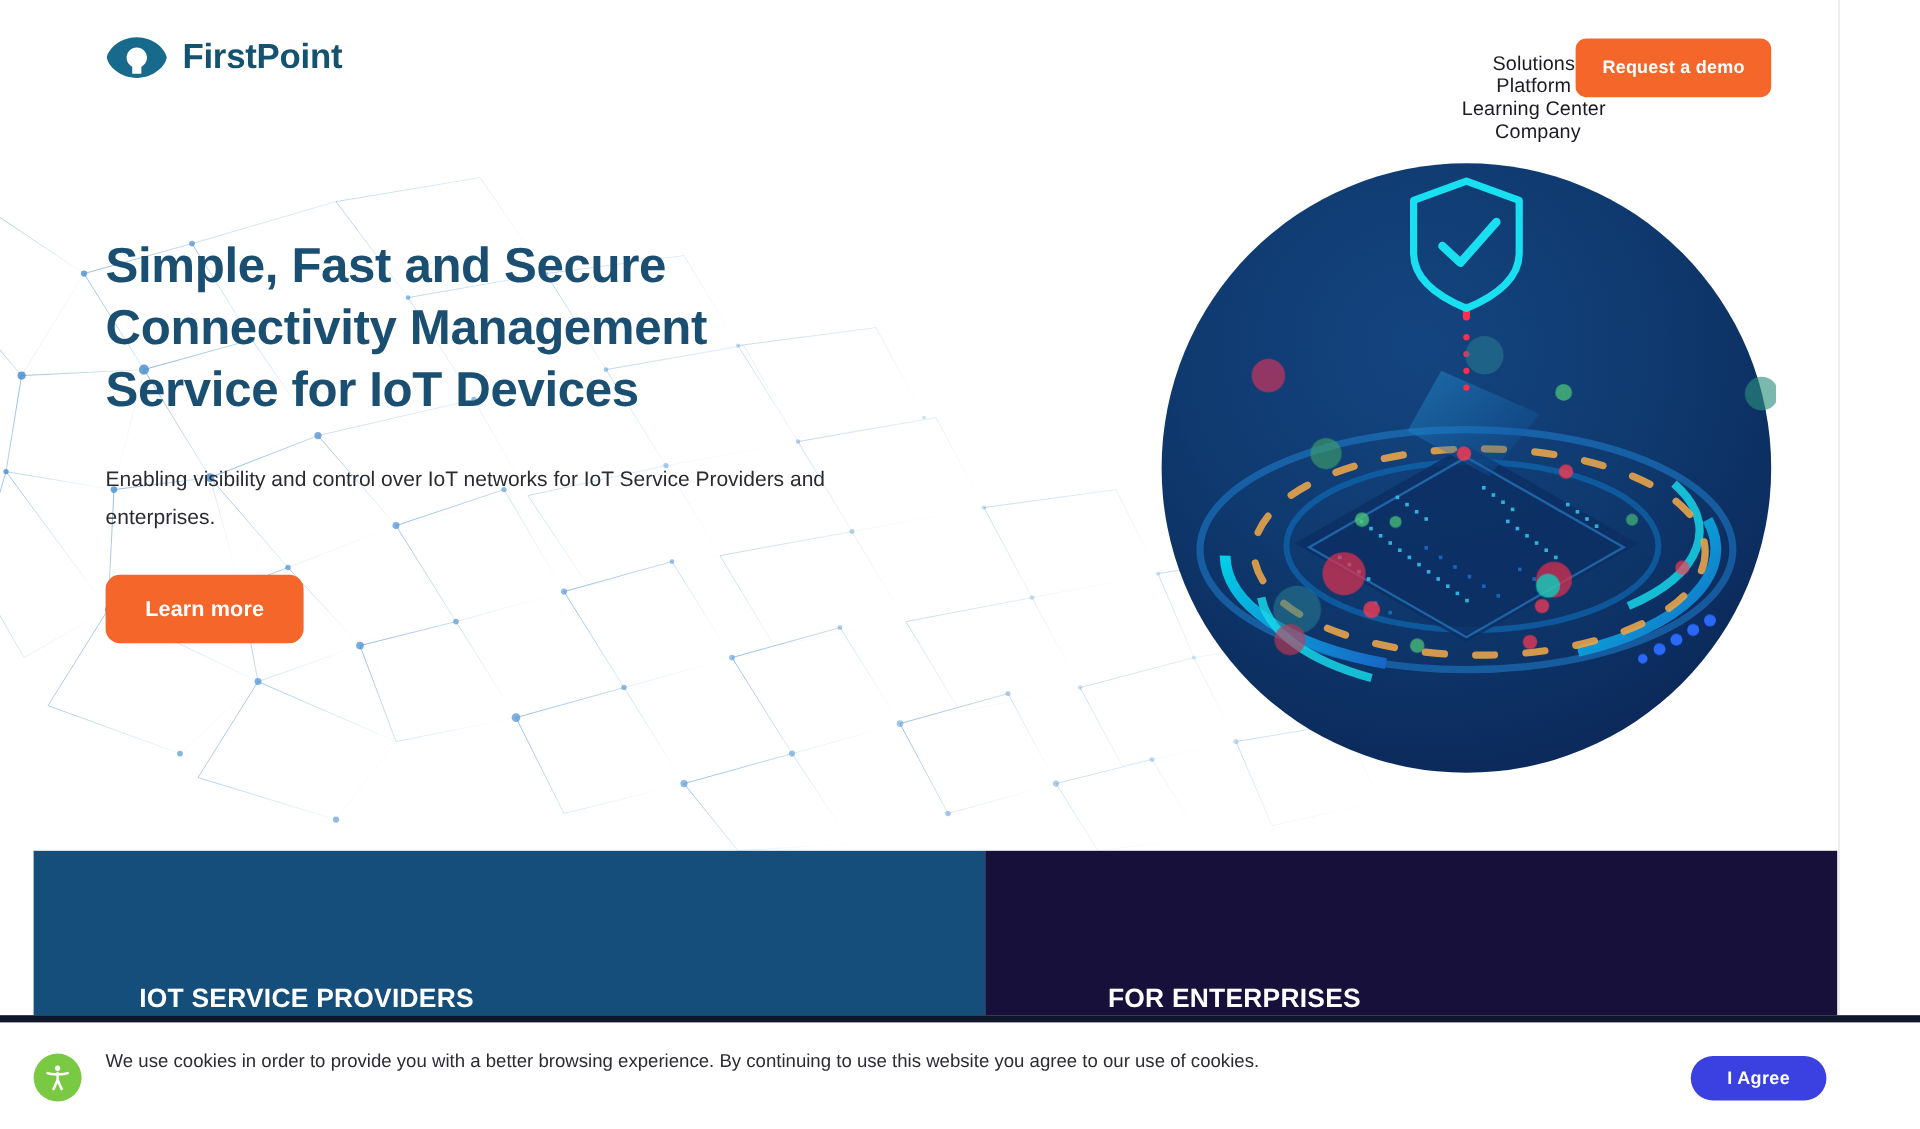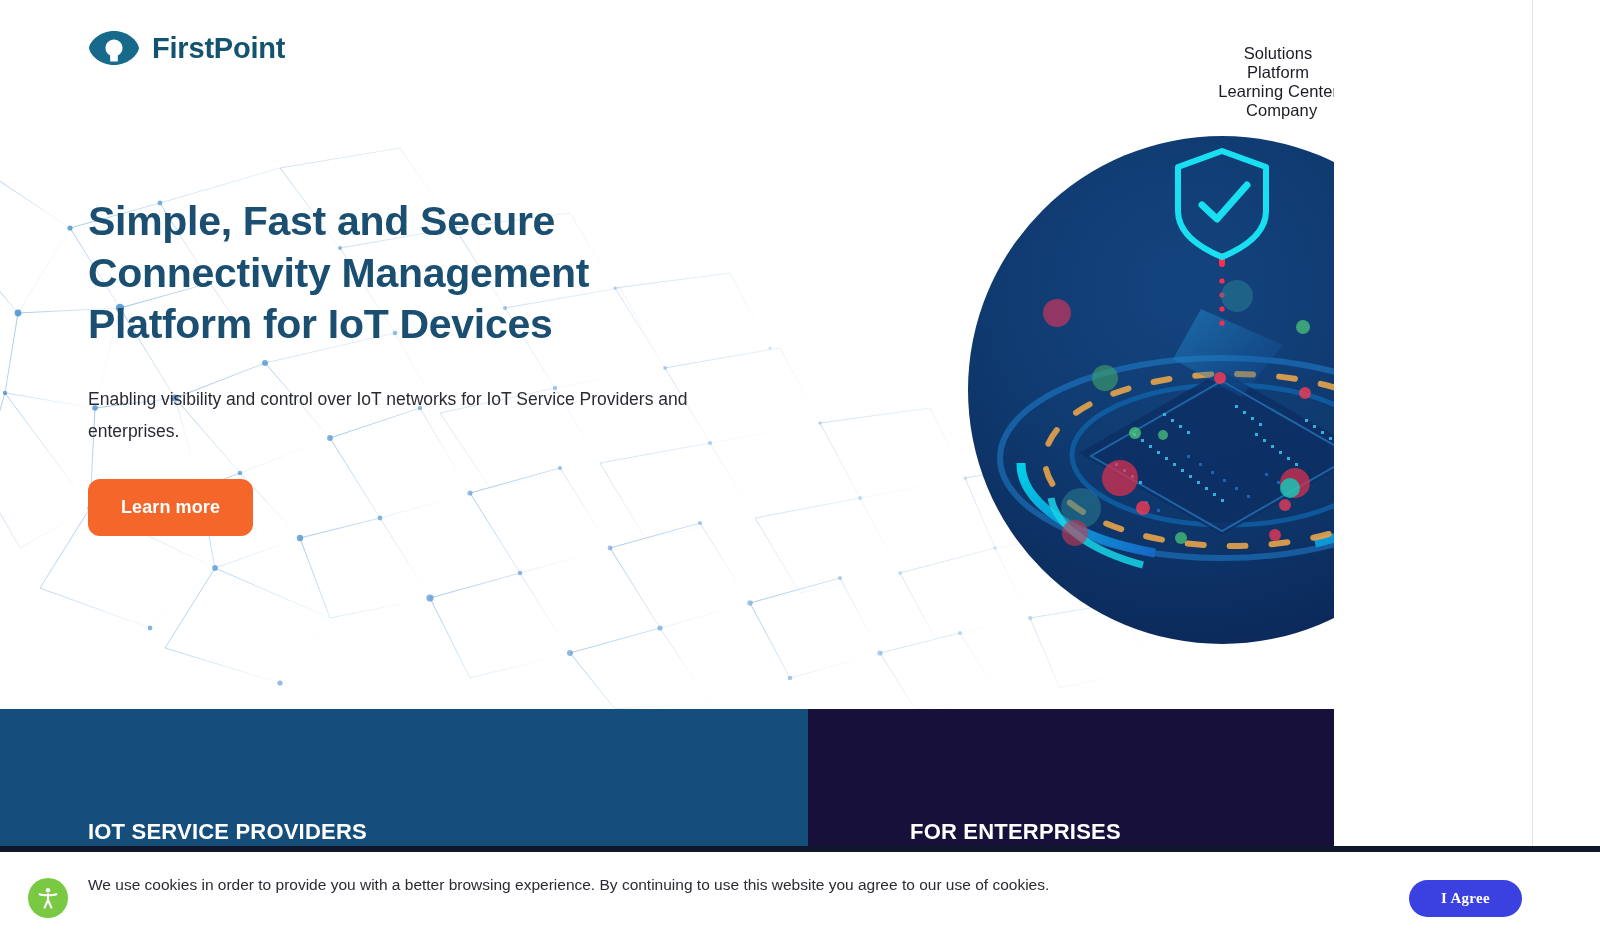--- a/index.html
+++ b/index.html
@@ -13,21 +13,21 @@
     position:relative;
     width:1600px; height:941px;
     background:#ffffff;
     overflow:hidden;
   }
 
   
   .site {
     position:absolute;
     left:0; top:0;
-    width:1334px; height:941px;
+    width:1531px; height:941px;
     background:#ffffff;
     overflow:hidden;
   }
   .frame-edge {
     position:absolute;
     left:1532px; top:0;
     width:1px; height:941px;
     background:#e3e3e3;
   }
 
@@ -140,20 +140,21 @@
     z-index:4;
   }
 
   
   .panels {
     position:absolute;
     left:0; top:709px;
     width:1533px; height:232px;
     display:flex;
     z-index:10;
+    padding-left:28px;
   }
   .panel {
     height:232px;
     position:relative;
   }
   .panel-left  { width:808px; background:#154e7a; }
   .panel-right { width:725px; background:#17103a; }
   .panel-title {
     position:absolute;
     bottom:96px;
@@ -199,21 +200,21 @@
   .btn-agree {
     position:absolute;
     right:78px; top:28px;
     background:#3a41e0;
     color:#ffffff;
     border:none;
     border-radius:20px;
     width:113px; height:37px;
     font-size:15px;
     font-weight:700;
-    font-family:Liberation Serif, serif;
+    font-family:Liberation Sans, sans-serif;
     letter-spacing:0.3px;
     cursor:pointer;
   }
 </style>
 </head>
 <body>
 
 <div class="page">
   <div class="site">
 
@@ -229,20 +230,21 @@
         <span class="logo-text">FirstPoint</span>
       </div>
 
       <div class="nav">
         <span class="nav-item">Solutions</span>
         <span class="nav-item">Platform</span>
         <span class="nav-item">Learning Center</span>
         <span class="nav-item">Company</span>
       </div>
 
+      <button class="btn-demo">Request a demo</button>
     </div>
 
     <div class="hero">
 
       <svg class="hero-bg" viewBox="0 0 1533 601" preserveAspectRatio="none">
         <defs>
           <linearGradient id="plexFade" x1="0" y1="0" x2="1" y2="0.55">
             <stop offset="0%" stop-color="#5b9bd5" stop-opacity="0.85"></stop>
             <stop offset="55%" stop-color="#7fb3e0" stop-opacity="0.45"></stop>
             <stop offset="100%" stop-color="#a9cbe9" stop-opacity="0.05"></stop>
@@ -340,21 +342,21 @@
           <circle cx="615" cy="180" r="1.7" opacity="0.34"></circle>
           <circle cx="770" cy="240" r="1.6" opacity="0.26"></circle>
           <circle cx="900" cy="465" r="1.9" opacity="0.28"></circle>
         </g>
       </svg>
 
       <div class="hero-copy">
         <h1 class="hero-title">
           <span>Simple, Fast and Secure</span><br>
           <span>Connectivity Management</span><br>
-          <span>Platform for IoT Devices</span>
+          <span>Service for IoT Devices</span>
         </h1>
         <p class="hero-sub">Enabling visibility and control over IoT networks for IoT Service Providers and enterprises.</p>
         <button class="btn-learn">Learn more</button>
       </div>
 
       <svg class="hero-art" viewBox="0 0 515 515">
         <defs>
           <radialGradient id="orb" cx="0.42" cy="0.3" r="0.85">
             <stop offset="0%" stop-color="#14447f"></stop>
             <stop offset="45%" stop-color="#0f3a70"></stop>

